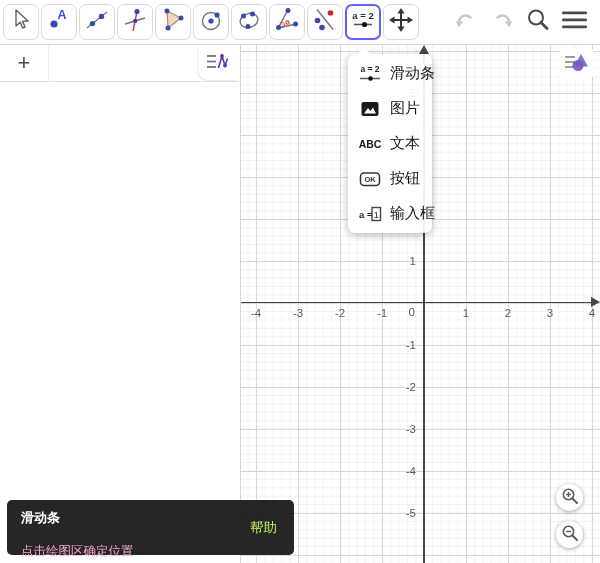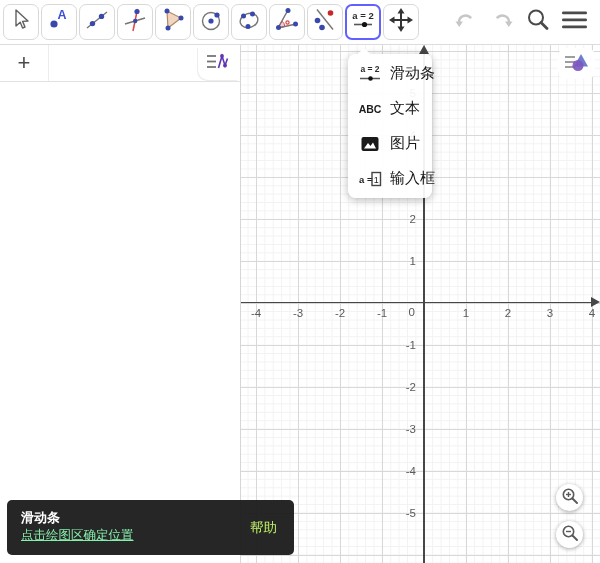--- a/index.html
+++ b/index.html
@@ -67,21 +67,21 @@
   .tool-dropdown::before { content:''; position:absolute; top:-4px; left:11px; width:10px; height:10px;
                    background:#fff; transform:rotate(45deg); border-radius:2px; }
   .menu-item { display:flex; align-items:center; height:35px; padding:0 9px; gap:8px; cursor:pointer; }
   .menu-icon { width:25px; flex:0 0 25px; display:flex; justify-content:center; align-items:center; }
   .menu-label { font-size:15px; color:#161616; white-space:nowrap; }
 
   
   .snackbar { position:absolute; left:7px; top:500px; width:287px; height:55px; background:rgba(26,26,26,0.95);
               border-radius:5px; padding:9px 14px; z-index:30; }
   .snackbar-title { font-size:13px; font-weight:bold; color:#ffffff; }
-  .snackbar-msg { font-size:12.5px; color:#86efac; margin-top:0;text-decoration:underline; }
+  .snackbar-msg { font-size:12.5px; color:#f9a8d4; margin-top:16px; }
   .snackbar-action { position:absolute; right:17px; top:50%; transform:translateY(-50%);
               font-size:13.5px; font-weight:500; color:#bef264; cursor:pointer; background:none; border:none; }
 </style>
 </head>
 <body>
 
 <div class="app">
 
   <div class="toolbar">
 
@@ -290,36 +290,45 @@
             <line x1="2" y1="15.5" x2="22" y2="15.5" stroke="#555" stroke-width="1.5"></line>
             <circle cx="12.5" cy="15.5" r="2.3" fill="#111"></circle>
           </svg>
         </span>
       <span class="menu-label">滑动条</span>
     </div>
 
     <div class="menu-item">
       <span class="menu-icon">
           <svg width="24" height="22" viewBox="0 0 24 22">
-            <text x="12" y="15" text-anchor="middle" font-size="10.5" font-weight="bold" fill="#1c1c1c">ABC</text>
-          </svg>
-        </span>
-      <span class="menu-label">文本</span>
-    </div>
-
-    <div class="menu-item">
-      <span class="menu-icon">
-          <svg width="24" height="22" viewBox="0 0 24 22">
             <rect x="3.5" y="4" width="17" height="14" rx="2" fill="#1a1a1a"></rect>
             <path d="M6 15.5 L10 10 L12.5 13 L15 9.5 L18 15.5 Z" fill="#fff"></path>
           </svg>
         </span>
       <span class="menu-label">图片</span>
     </div>
 
+    <div class="menu-item">
+      <span class="menu-icon">
+          <svg width="24" height="22" viewBox="0 0 24 22">
+            <text x="12" y="15" text-anchor="middle" font-size="10.5" font-weight="bold" fill="#1c1c1c">ABC</text>
+          </svg>
+        </span>
+      <span class="menu-label">文本</span>
+    </div>
+
+    <div class="menu-item">
+      <span class="menu-icon">
+          <svg width="24" height="22" viewBox="0 0 24 22">
+            <rect x="2.5" y="5" width="19" height="12.5" rx="3.5" fill="none" stroke="#333" stroke-width="1.5"></rect>
+            <text x="12" y="14.2" text-anchor="middle" font-size="7.5" font-weight="bold" fill="#333">OK</text>
+          </svg>
+        </span>
+      <span class="menu-label">按钮</span>
+    </div>
 
 
     <div class="menu-item">
       <span class="menu-icon">
           <svg width="24" height="22" viewBox="0 0 24 22">
             <text x="1" y="14.8" font-size="9.5" font-weight="bold" fill="#222">a =</text>
             <rect x="14" y="4.5" width="8.5" height="13" fill="none" stroke="#444" stroke-width="1.4"></rect>
             <text x="18.2" y="14.5" text-anchor="middle" font-size="9" fill="#222">1</text>
           </svg>
         </span>

